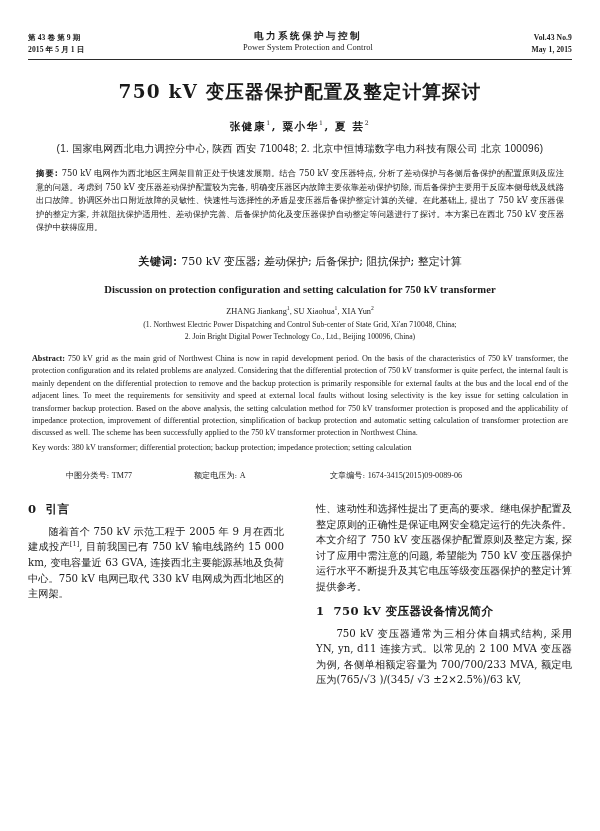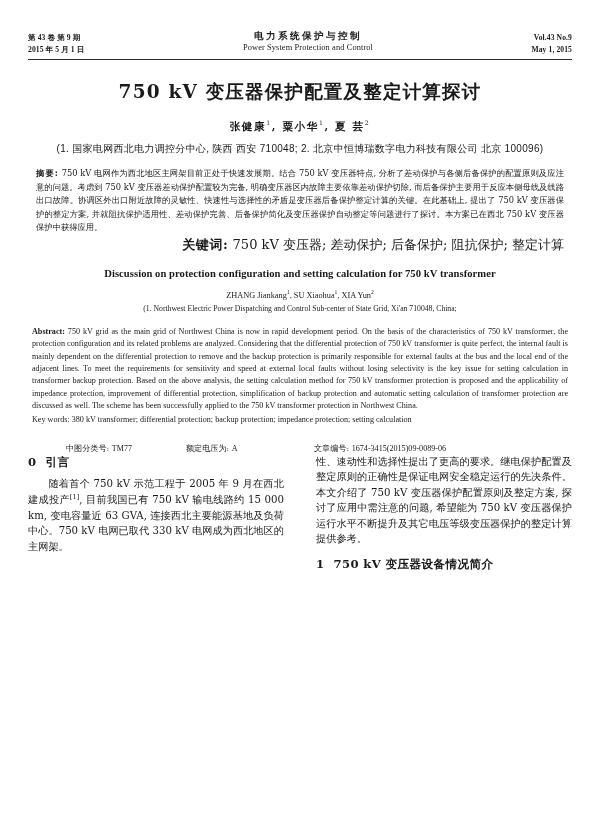--- a/index.html
+++ b/index.html
@@ -101,25 +101,25 @@
     text-justify: inter-ideograph;
     margin-top: 11px;
     padding: 0 8px;
   }
   .abs-cn .lead {
     font-weight: bold;
     letter-spacing: 1px;
   }
   .kw-cn {
     font-family: "DejaVu Serif", serif;
-    font-size: 13px;
+    font-size: 11px;
     line-height: 1.62;
-    margin-top: 0;
+    margin-top: 19px;
     padding: 0 8px;
-    text-align: right;
+    text-align: center;
   }
   .kw-cn .lead { font-weight: bold; letter-spacing: 0.6px; }
 
   
   .title-en {
     text-align: center;
     font-family: "Liberation Serif", serif;
     font-weight: bold;
     font-size: 10.6px;
     margin-top: 13px;
@@ -158,30 +158,31 @@
   }
   .kw-en .lead { font-weight: normal; }
 
   
   .classify {
     font-family: "DejaVu Serif", serif;
     font-size: 8.1px;
     margin-top: 16px;
     padding-left: 38px;
     display: flex;
-    gap: 0;
+    gap: 8px;
     align-items: baseline;
   }
   .classify .c1 { width: 120px; }
   .classify .c2 { width: 128px; }
   .classify .c3 { }
   .classify .mono { font-family: "Liberation Serif", serif; }
 
   
   .body-cols {
+    margin-top: 20px;
     display: flex;
     gap: 32px;
     height: 245px;
     overflow: hidden;
   }
   .col {
     width: 266px;
     font-family: "DejaVu Serif", serif;
     font-size: 10.2px;
     line-height: 1.52;
@@ -251,20 +252,21 @@
   <div class="title-en">Discussion on protection configuration and setting calculation for 750 kV transformer</div>
 
   <div class="authors-en">
     <span>ZHANG Jiankang</span><sup>1</sup>,
     <span>SU Xiaohua</span><sup>1</sup>,
     <span>XIA Yun</span><sup>2</sup>
   </div>
 
   <div class="affil-en">
     <div>(1. Northwest Electric Power Dispatching and Control Sub-center of State Grid, Xi'an 710048, China;</div>
+    <div>2. Join Bright Digital Power Technology Co., Ltd., Beijing 100096, China)</div>
   </div>
 
   <div class="abs-en">
     <span class="lead">Abstract:</span>
     <span>750 kV grid as the main grid of Northwest China is now in rapid development period. On the basis of the characteristics of 750 kV transformer, the protection configuration and its related problems are analyzed. Considering that the differential protection of 750 kV transformer is quite perfect, the internal fault is mainly dependent on the differential protection to remove and the backup protection is primarily responsible for external faults at the bus and the local end of the adjacent lines. To meet the requirements for sensitivity and speed at external local faults without losing selectivity is the key issue for setting calculation in transformer backup protection. Based on the above analysis, the setting calculation method for 750 kV transformer protection is proposed and the applicability of impedance protection, improvement of differential protection, simplification of backup protection and automatic setting calculation of transformer protection are discussed as well. The scheme has been successfully applied to the 750 kV transformer protection in Northwest China.</span>
   </div>
 
   <div class="kw-en">
     <span class="lead">Key words:</span>
     <span>380 kV transformer; differential protection; backup protection; impedance protection; setting calculation</span>
@@ -292,17 +294,18 @@
         <span class="num">0</span><span>引言</span>
       </div>
       <p class="para"><span>随着首个 750 kV 示范工程于 2005 年 9 月在西北建成投产</span><sup>[1]</sup><span>, 目前我国已有 750 kV 输电线路约 15 000 km, 变电容量近 63 GVA, 连接西北主要能源基地及负荷中心。750 kV 电网已取代 330 kV 电网成为西北地区的主网架。</span></p>
     </div>
 
     <div class="col">
       <p class="para" style="text-indent:0">性、速动性和选择性提出了更高的要求。继电保护配置及整定原则的正确性是保证电网安全稳定运行的先决条件。本文介绍了 750 kV 变压器保护配置原则及整定方案, 探讨了应用中需注意的问题, 希望能为 750 kV 变压器保护运行水平不断提升及其它电压等级变压器保护的整定计算提供参考。</p>
       <div class="sec-head sec-head-2">
         <span class="num">1</span><span>750 kV 变压器设备情况简介</span>
       </div>
+      <p class="para"><span>750 kV 变压器通常为三相分体自耦式结构, 采用 YN, yn, d11 连接方式。以常见的 2 100 MVA 变压器为例, 各侧单相额定容量为 700/700/233 MVA, 额定电压为(765/</span><span class="radical">√3</span><span> )/(345/ </span><span class="radical">√3</span><span> ±2×2.5%)/63 kV,</span></p>
     </div>
 
   </div>
 
 </div>
 
 </body></html>

